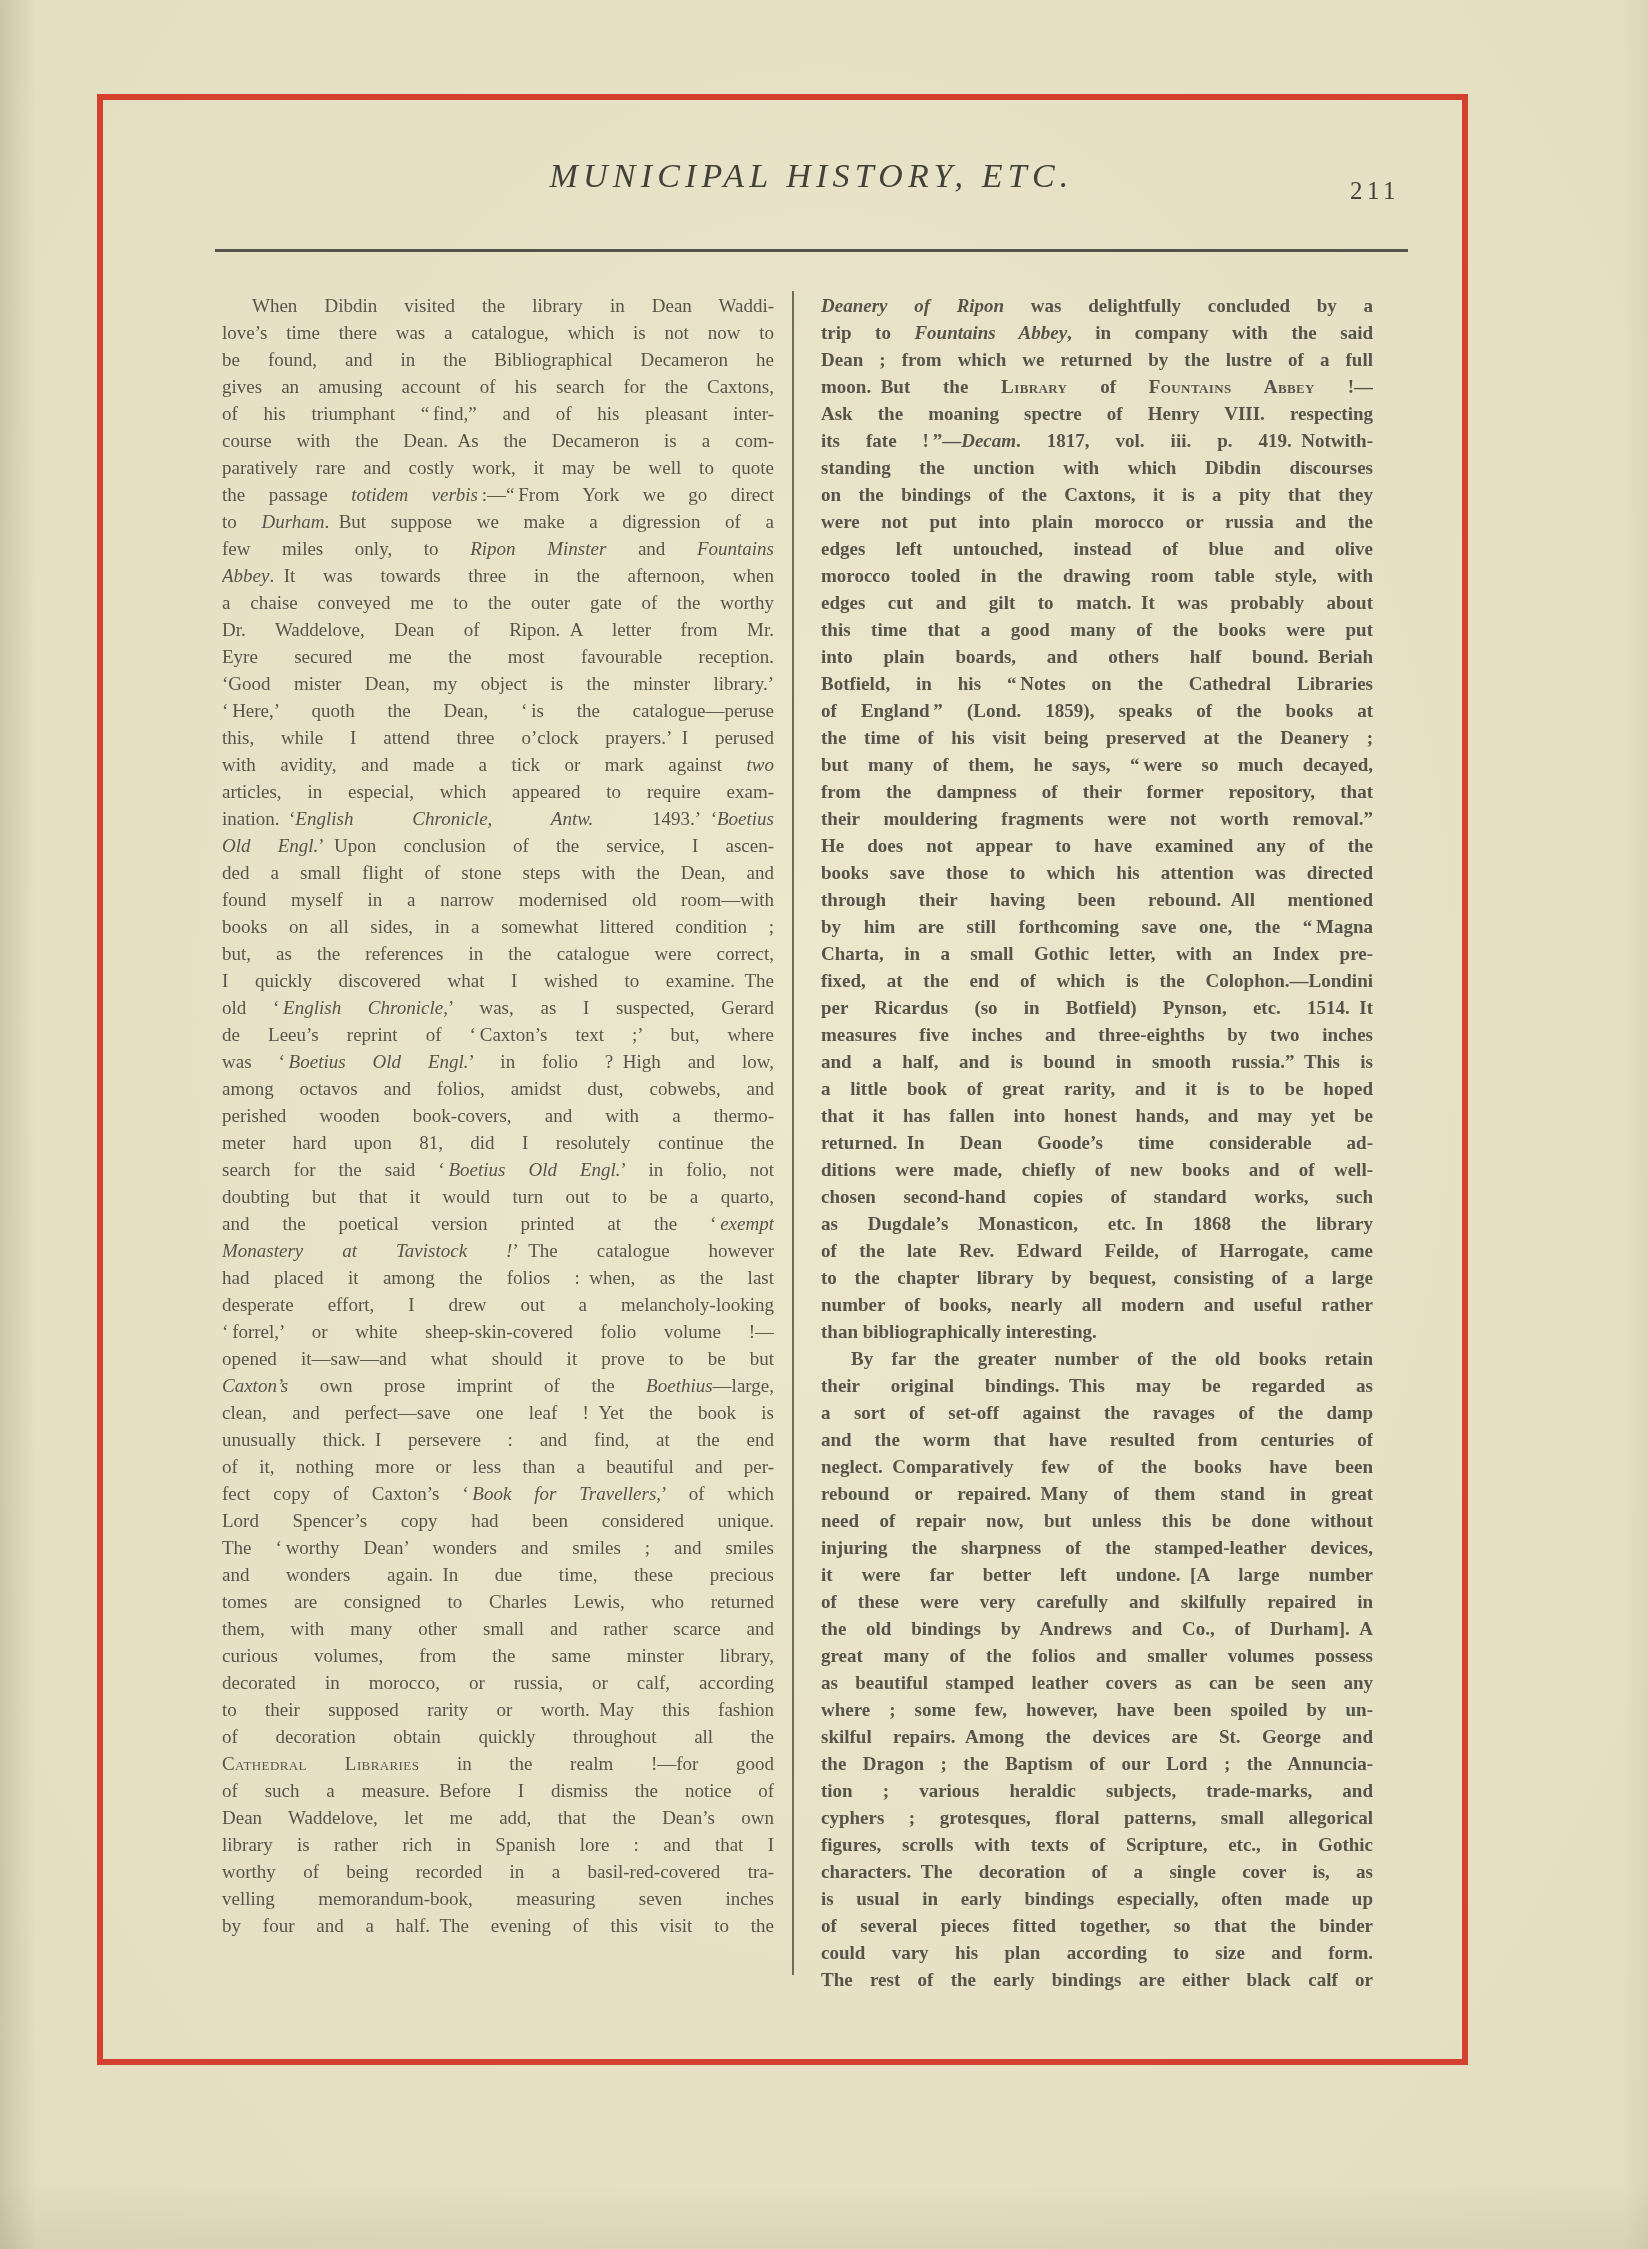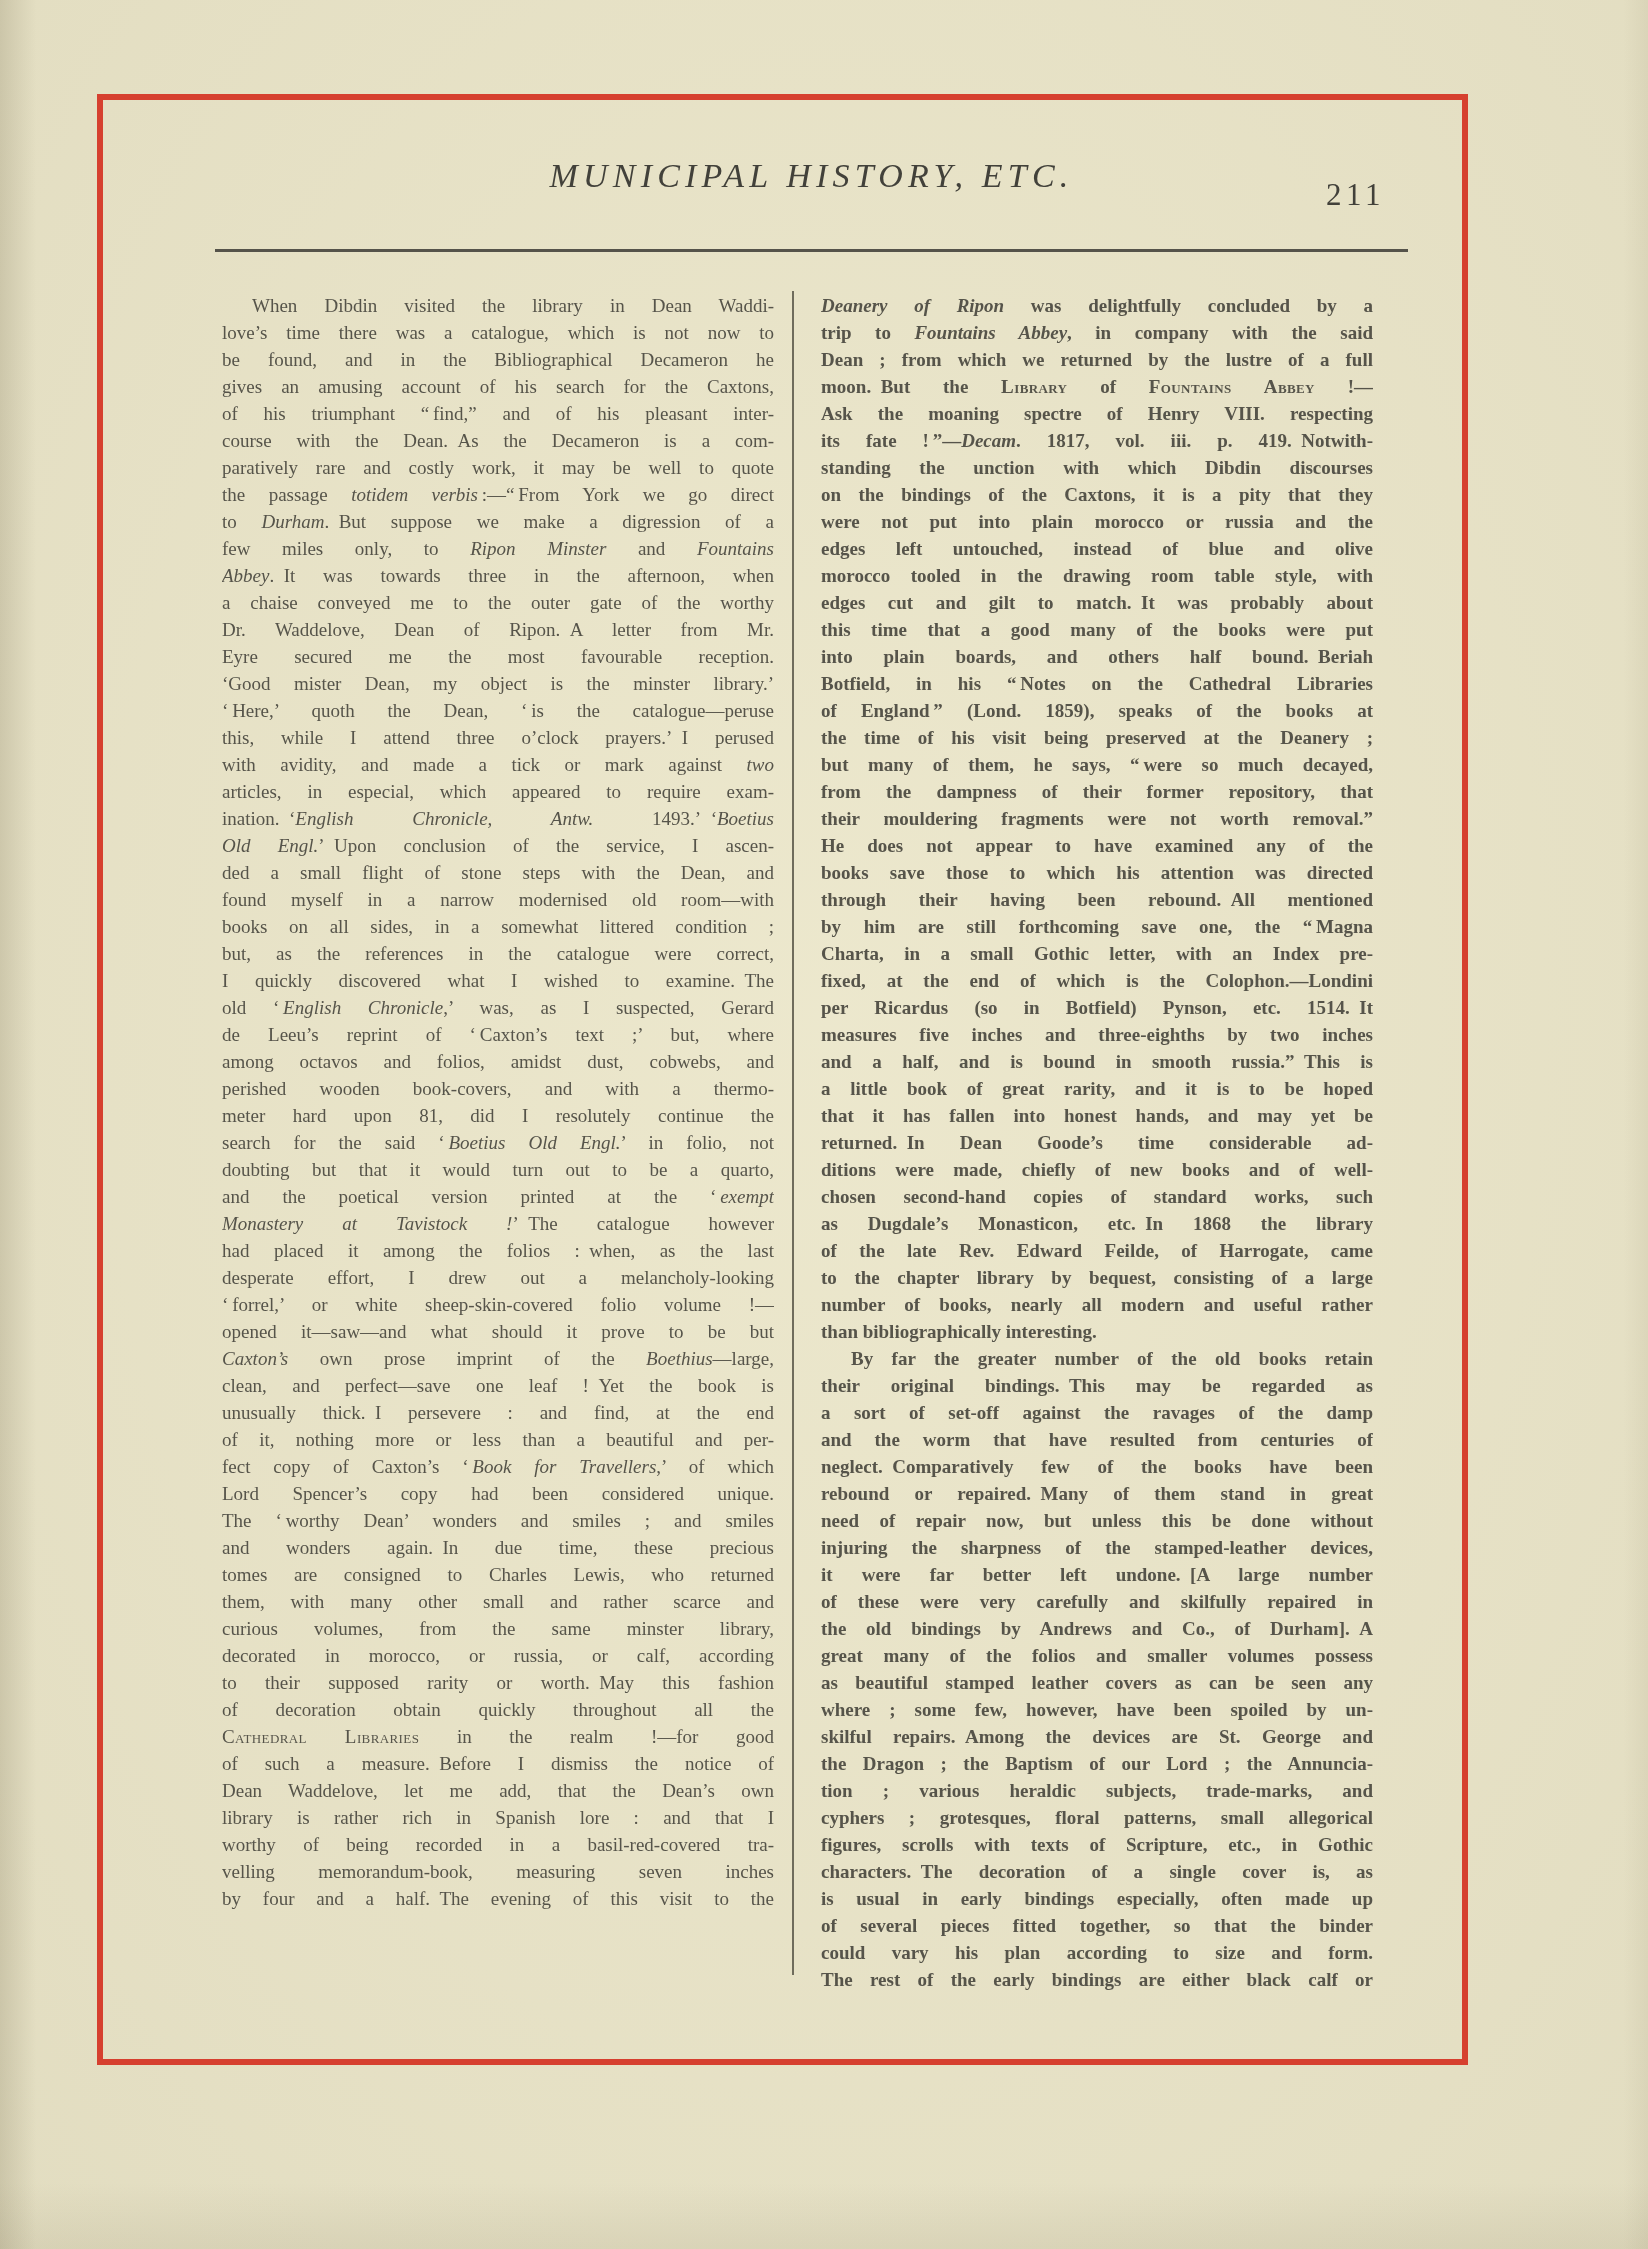--- a/index.html
+++ b/index.html
@@ -12,22 +12,22 @@
     background:
       linear-gradient(90deg, rgba(110,100,70,.20), rgba(110,100,70,0) 2.2%),
       linear-gradient(270deg, rgba(110,100,70,.08), rgba(110,100,70,0) 1.5%),
       linear-gradient(0deg, rgba(110,100,70,.10), rgba(110,100,70,0) 3%),
       radial-gradient(ellipse at 50% 45%, rgba(255,255,240,.10), rgba(90,80,50,.05) 95%);}
   .red-frame{position:absolute;left:97px;top:94px;width:1359px;height:1959px;
     border:6px solid var(--red);}
   .page-title{position:absolute;left:215px;top:157px;width:1193px;text-align:center;
     font-style:italic;font-size:34px;letter-spacing:5.2px;color:var(--titleink);
     white-space:nowrap;}
-  .page-number{position:absolute;left:1311px;top:177px;width:89px;text-align:center;
-    font-size:31px;letter-spacing:4.5px;color:var(--titleink);}
+  .page-number{position:absolute;left:1311px;top:177px;width:89px;text-align:right;
+    font-size:25px;letter-spacing:4.5px;color:var(--titleink);}
   .header-rule{position:absolute;left:215px;top:249px;width:1193px;height:3px;
     background:var(--rule);}
   .column-divider{position:absolute;left:792px;top:291px;width:1.5px;height:1684px;
     background:#6f6c5c;}
   .col{position:absolute;top:292px;width:552px;font-size:19px;color:var(--ink);}
   .col-left{left:222px;}
   .col-right{left:821px;font-weight:bold;}
   .line{height:27px;line-height:27px;text-align:justify;text-align-last:justify;
     overflow:hidden;white-space:nowrap0;}
   .line.end{text-align-last:left;}
@@ -69,20 +69,21 @@
     <div class="line">articles, in especial, which appeared to require exam-</div>
     <div class="line">ination. ‘<i>English Chronicle, Antw.</i> 1493.’ ‘<i>Boetius</i></div>
     <div class="line"><i>Old Engl.</i>’ Upon conclusion of the service, I ascen-</div>
     <div class="line">ded a small flight of stone steps with the Dean, and</div>
     <div class="line">found myself in a narrow modernised old room—with</div>
     <div class="line">books on all sides, in a somewhat littered condition ;</div>
     <div class="line">but, as the references in the catalogue were correct,</div>
     <div class="line">I quickly discovered what I wished to examine. The</div>
     <div class="line">old ‘ <i>English Chronicle</i>,’ was, as I suspected, Gerard</div>
     <div class="line">de Leeu’s reprint of ‘ Caxton’s text ;’ but, where</div>
+    <div class="line">was ‘ <i>Boetius Old Engl.</i>’ in folio ? High and low,</div>
     <div class="line">among octavos and folios, amidst dust, cobwebs, and</div>
     <div class="line">perished wooden book-covers, and with a thermo-</div>
     <div class="line">meter hard upon 81, did I resolutely continue the</div>
     <div class="line">search for the said ‘ <i>Boetius Old Engl.</i>’ in folio, not</div>
     <div class="line">doubting but that it would turn out to be a quarto,</div>
     <div class="line">and the poetical version printed at the ‘ <i>exempt</i></div>
     <div class="line"><i>Monastery at Tavistock !</i>’ The catalogue however</div>
     <div class="line">had placed it among the folios : when, as the last</div>
     <div class="line">desperate effort, I drew out a melancholy-looking</div>
     <div class="line">‘ forrel,’ or white sheep-skin-covered folio volume !—</div>

